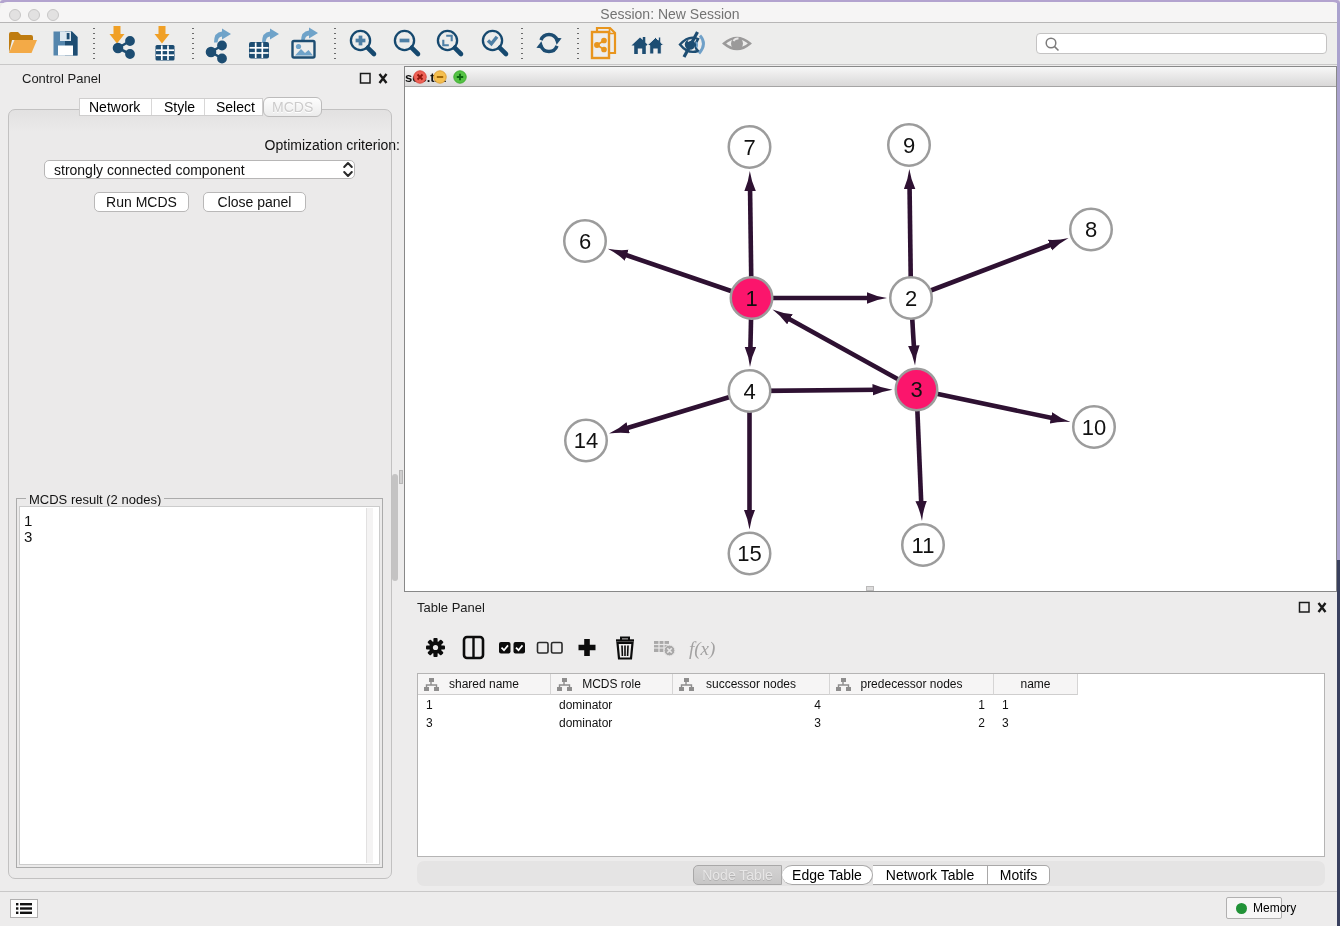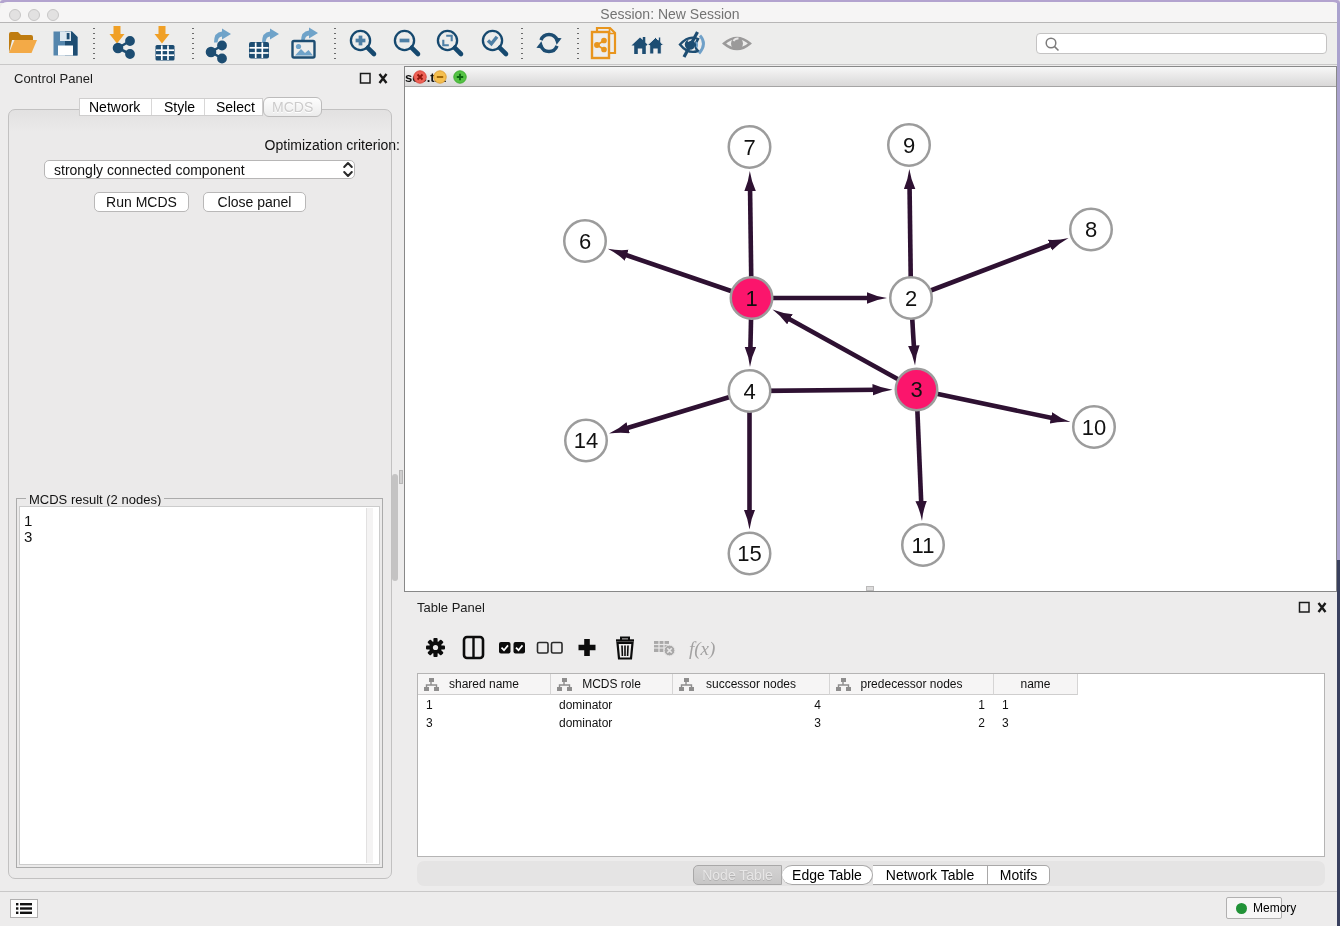--- a/index.html
+++ b/index.html
@@ -8,21 +8,21 @@
 .abs{position:absolute;}
 #topstrip{left:0;top:0;width:1340px;height:3px;background:#b3a3cf;border-radius:7px 7px 0 0;}
 #titlebar{left:0;top:2px;width:1340px;height:20px;background:#f6f5f5;border-radius:7px 7px 0 0;}
 .tl{position:absolute;top:7px;width:12px;height:12px;border-radius:50%;background:#e2e1e1;border:1px solid #c7c6c6;box-sizing:border-box;}
 #apptitle{position:absolute;top:4px;left:0;width:1340px;text-align:center;font-size:14px;color:#737373;}
 #toolbar{left:0;top:22px;width:1340px;height:43px;background:#ededec;border-top:1px solid #b7b6b6;border-bottom:1px solid #c9c8c8;box-sizing:border-box;}
 .tsep{position:absolute;top:5px;height:35px;width:1.5px;
  background-image:repeating-linear-gradient(to bottom,#6b6b6b 0 1.4px,transparent 1.4px 5px);}
 #searchbox{position:absolute;left:1036px;top:10px;width:291px;height:21px;background:#fff;border:1px solid #c4c3c3;border-radius:4px;box-sizing:border-box;}
 
-#cp-title{left:14px;top:71px;font-size:13px;color:#1c1c1c;}
+#cp-title{left:22px;top:71px;font-size:13px;color:#1c1c1c;}
 #cp-panel{left:8px;top:109px;width:384px;height:770px;background:#ebeaea;border:1px solid #c2c1c1;border-radius:7px;box-sizing:border-box;
  background:linear-gradient(#e2e1e1 0px,#ebeaea 22px);}
 .tabtxt{position:absolute;top:0;font-size:14px;color:#000;}
 #tabswhite{left:79px;top:98px;width:184px;height:18px;background:#fff;border:1px solid #cfcece;box-sizing:border-box;}
 #tab-mcds{left:263px;top:97px;width:59px;height:20px;background:linear-gradient(#fdfdfd,#ececec);border:1px solid #bcbbbb;border-radius:6px;box-sizing:border-box;}
 #optlabel{left:0px;top:137px;width:400px;text-align:right;font-size:14px;color:#111;}
 #selectbox{left:44px;top:160px;width:311px;height:19px;background:#fff;border:1px solid #b7b6b6;border-radius:5px;box-sizing:border-box;}
 .btn{position:absolute;height:20px;background:#fff;border:1px solid #b9b8b8;border-radius:5px;box-sizing:border-box;
  font-size:14px;color:#111;text-align:center;line-height:18px;}
 #groupbox{left:16px;top:498px;width:367px;height:370px;border:1px solid #ababab;box-sizing:border-box;}

